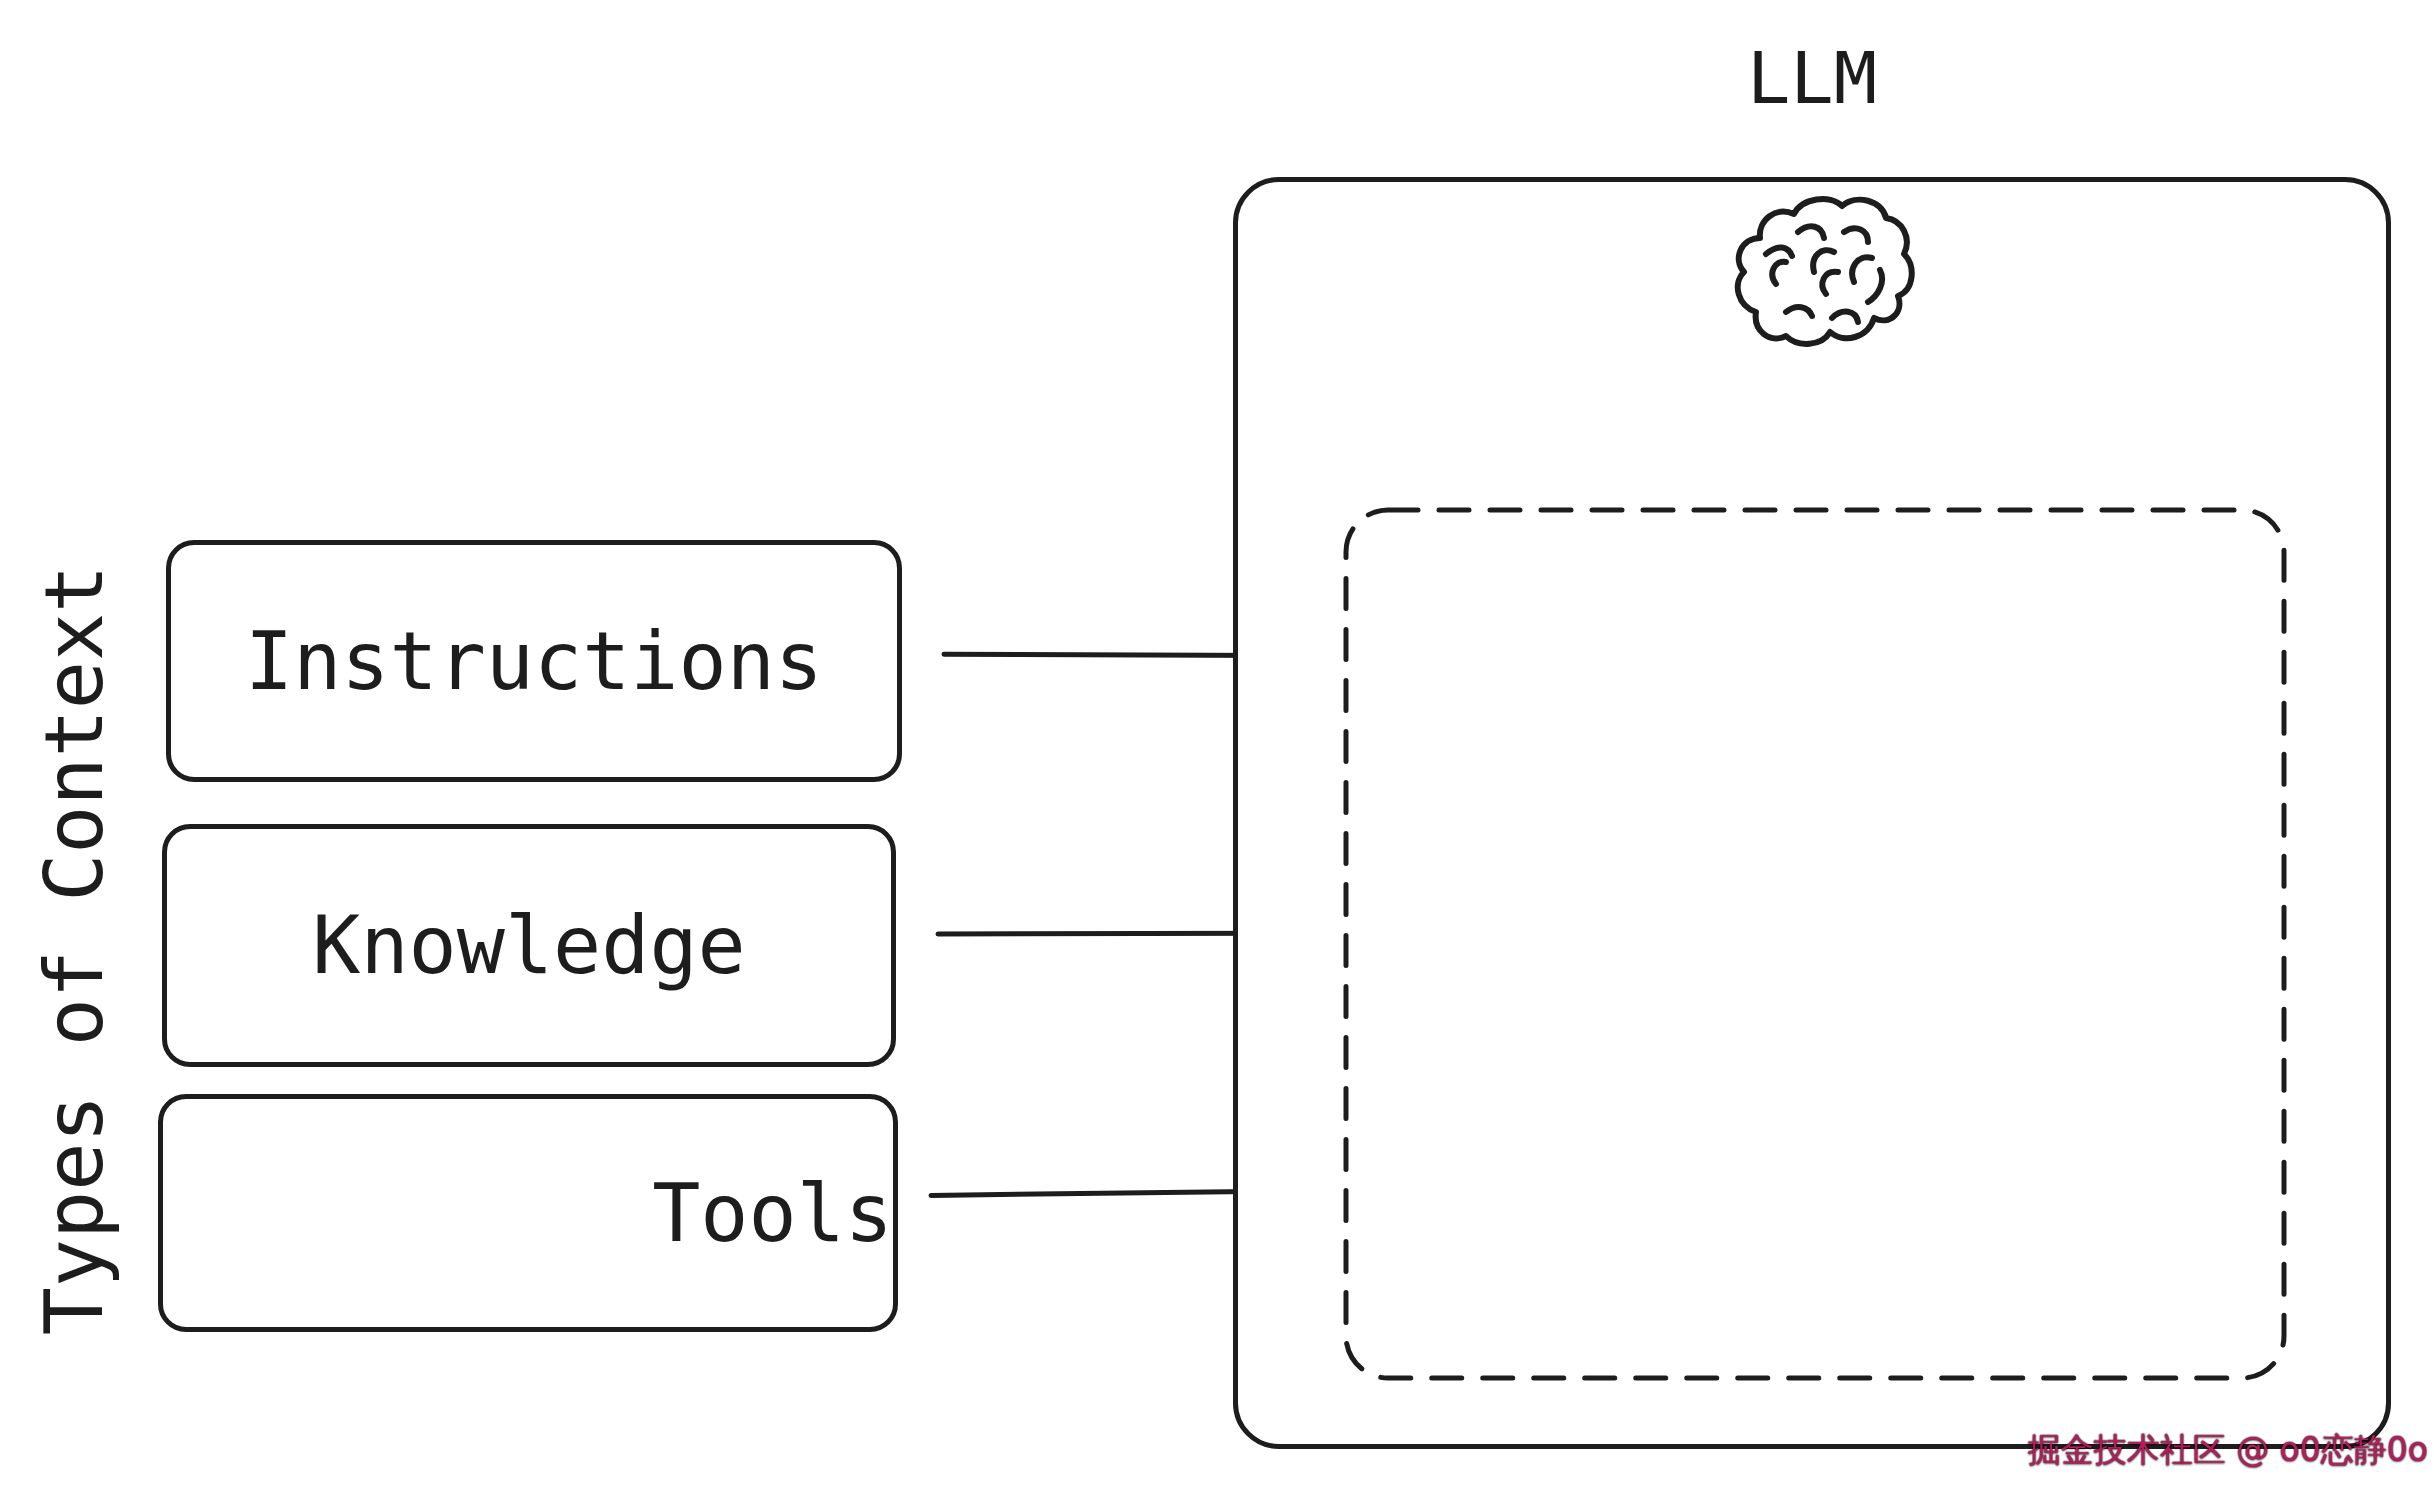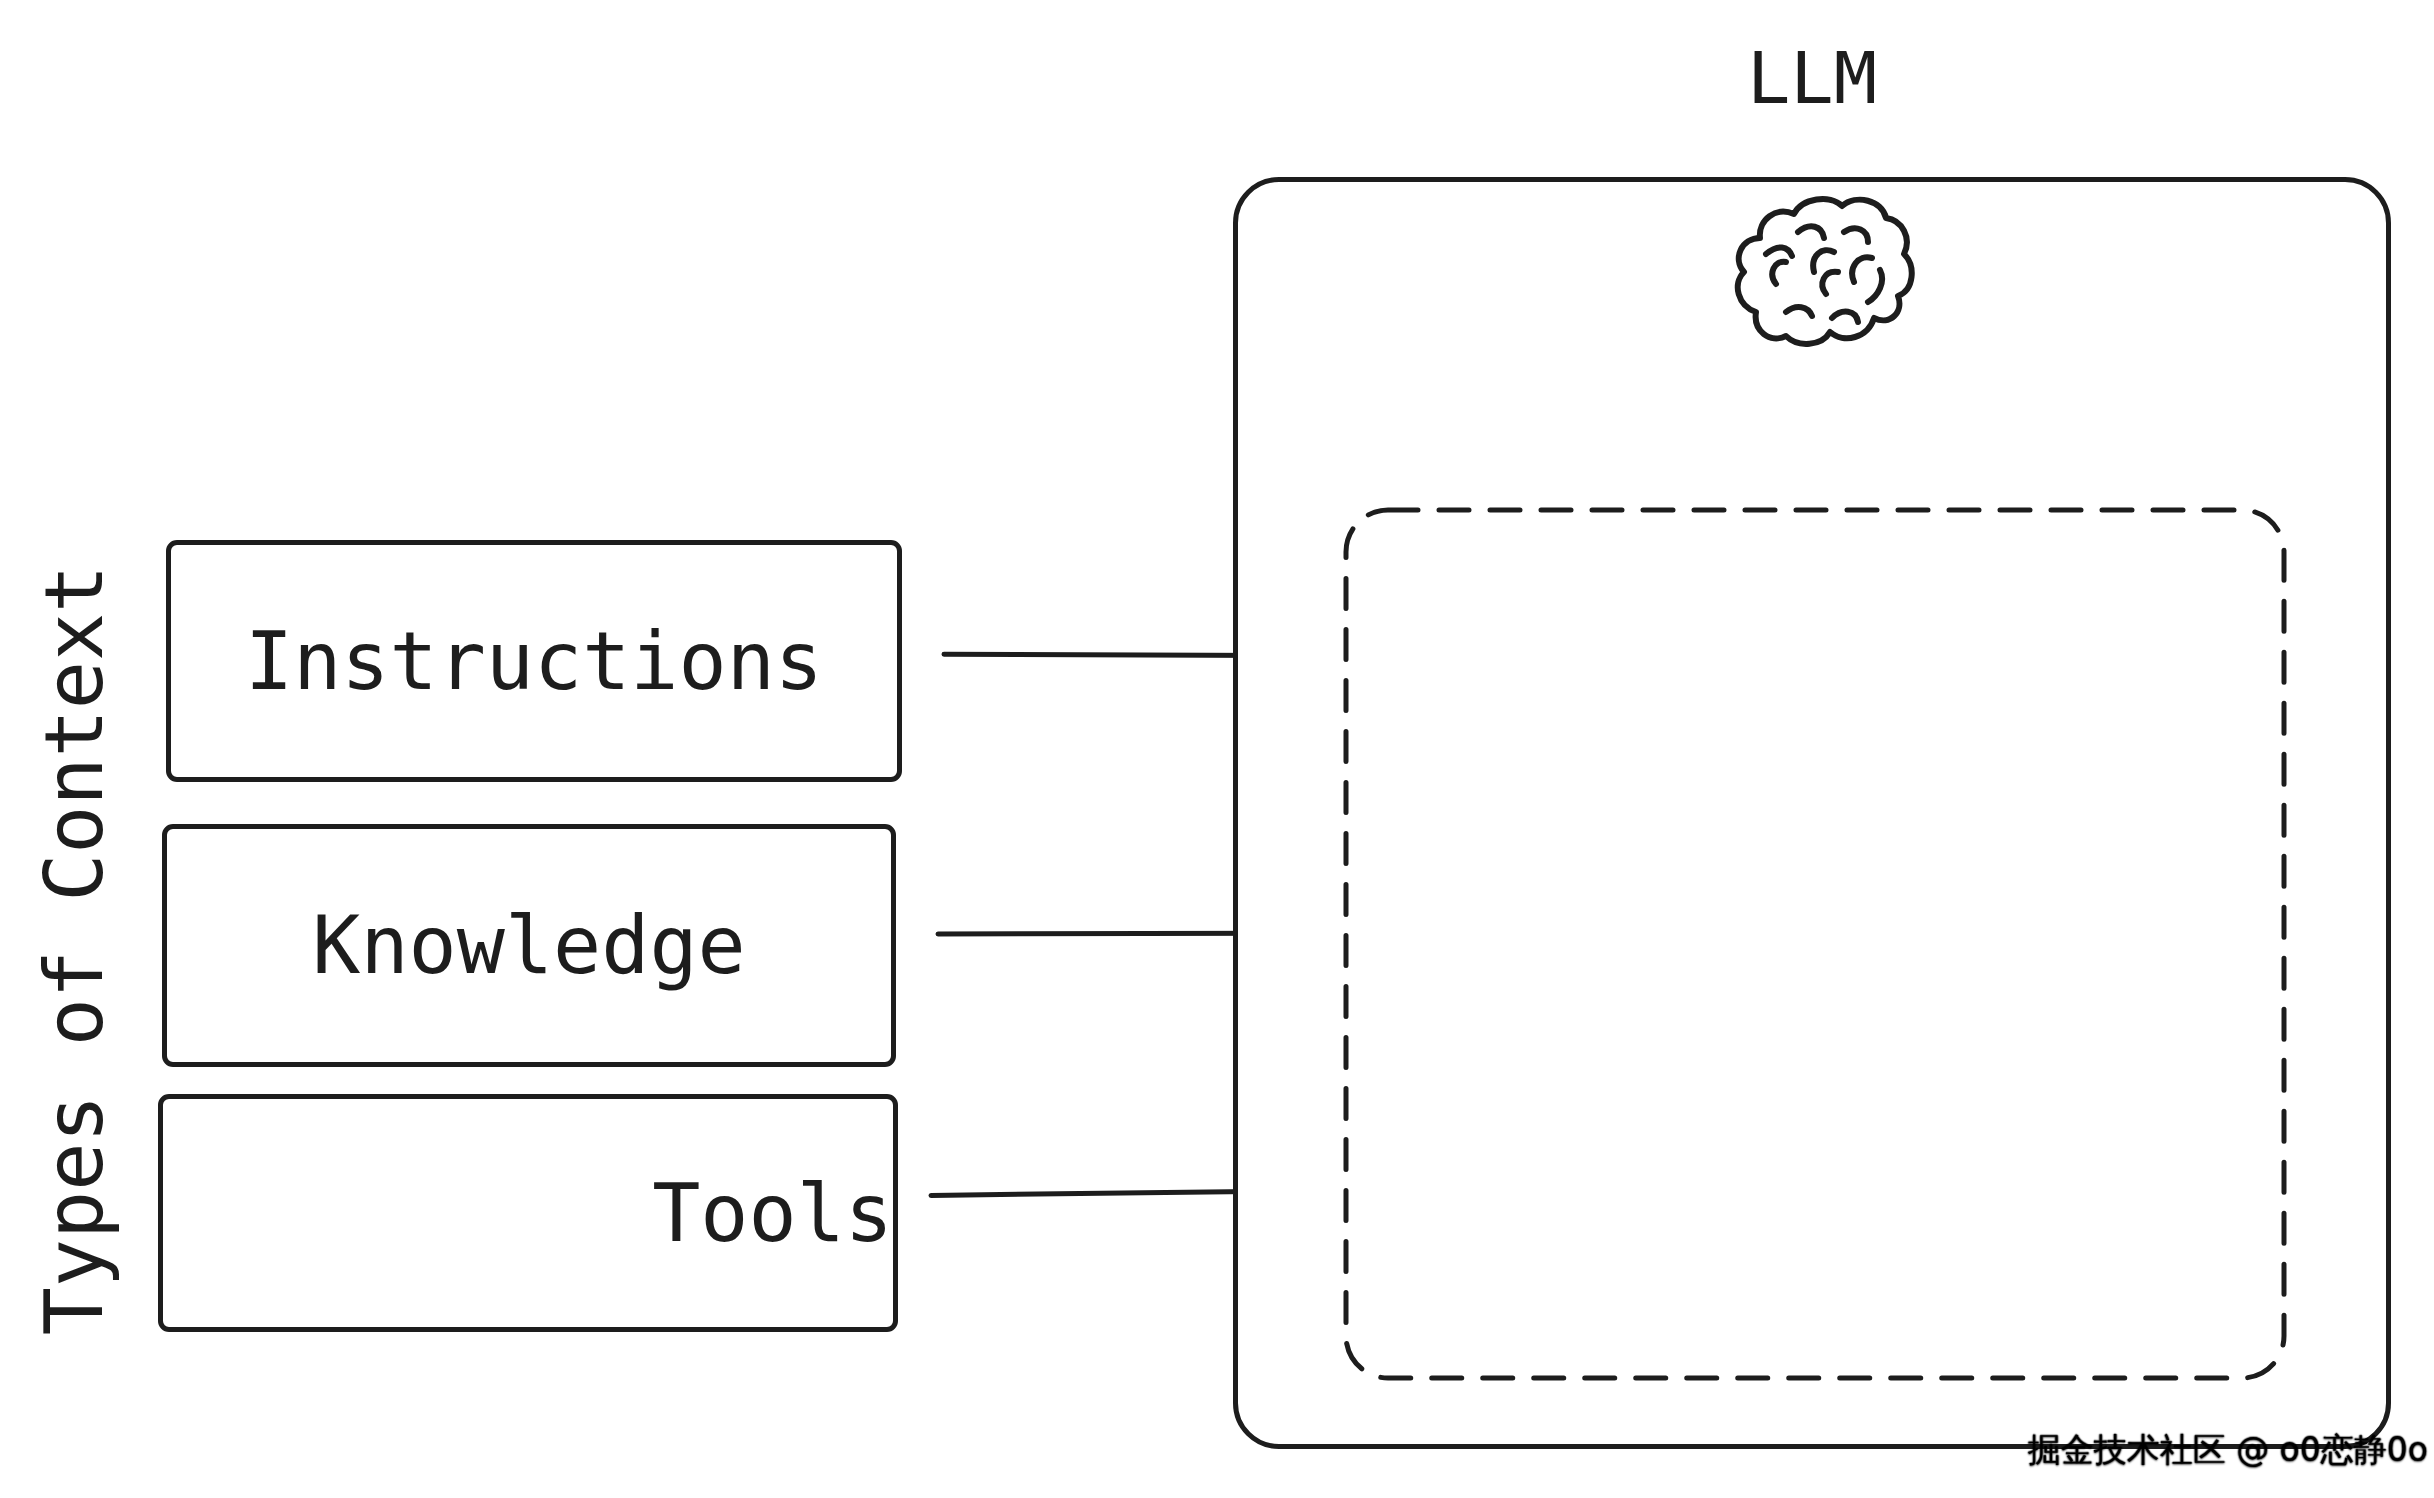--- a/index.html
+++ b/index.html
@@ -27,21 +27,21 @@
     text-align: center;
     font-size: 80px;
     white-space: nowrap;
     transform: rotate(-90deg);
   }
   
   .ctx-box {
     position: absolute;
     box-sizing: border-box;
     border: 5px solid #1d1d1d;
-    border-radius: 11px;
+    border-radius: 28px;
     background: #ffffff;
     display: flex;
     align-items: center;
     justify-content: center;
     font-size: 80px;
     white-space: nowrap;
   }
   #box-instructions { left: 166px; top: 540px;  width: 736px; height: 242px; }
   #box-knowledge    { left: 162px; top: 824px;  width: 734px; height: 243px; }
   #box-tools        { left: 158px; top: 1094px; width: 740px; height: 238px; justify-content: flex-end; }
@@ -100,21 +100,21 @@
     height: 876px;
   }
   
   .watermark {
     position: absolute;
     right: 6px;
     top: 1428px;
     font-family: "DejaVu Sans", sans-serif;
     font-size: 33px;
     line-height: 44px;
-    color: #000000;
+    color: #be185d;
     text-shadow:
       0 1px 2px rgba(0,0,0,0.70),
       0 -1px 1px rgba(0,0,0,0.35),
       1px 0 1px rgba(0,0,0,0.35),
       -1px 0 1px rgba(0,0,0,0.35);
     white-space: nowrap;
   }
   svg .stroke {
     stroke: #1d1d1d;
     fill: none;

